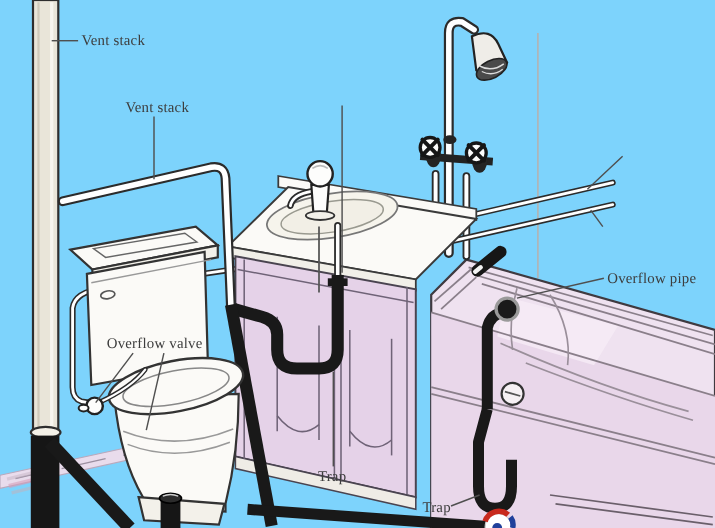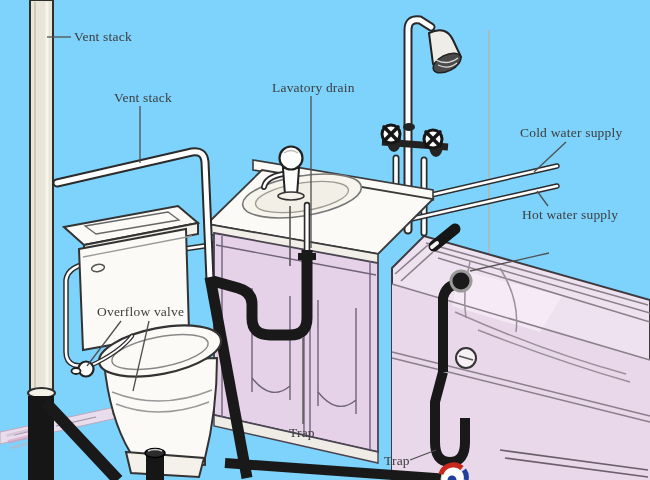--- a/index.html
+++ b/index.html
@@ -241,20 +241,18 @@
   <g>
     <circle cx="453" cy="479" r="12" fill="#ffffff" stroke="#cccccc" stroke-width="1"></circle>
     <path d="M 441 474 A 13 13 0 0 1 462 468" stroke="#c8291d" stroke-width="5" fill="none"></path>
     <path d="M 464 470 A 12 12 0 0 1 466 480" stroke="#20409b" stroke-width="5" fill="none"></path>
     <circle cx="452" cy="480" r="4.5" fill="#20409b"></circle>
   </g>
 </svg>
 
 <div class="lbl" style="left:74px;top:29px">Vent stack</div>
 <div class="lbl" style="left:114px;top:90px">Vent stack</div>
-<div class="lbl" style="left:272px;top:80px">Lavatory drain</div>
-<div class="lbl" style="left:520px;top:125px">Cold water supply</div>
-<div class="lbl" style="left:522px;top:207px">Hot water supply</div>
+<div class="lbl" style="left:552px;top:245px">Overflow pipe</div>
 <div class="lbl" style="left:97px;top:304px">Overflow valve</div>
 <div class="lbl" style="left:289px;top:425px">Trap</div>
 <div class="lbl" style="left:384px;top:453px">Trap</div>
 
 </div>
 
 </body></html>

